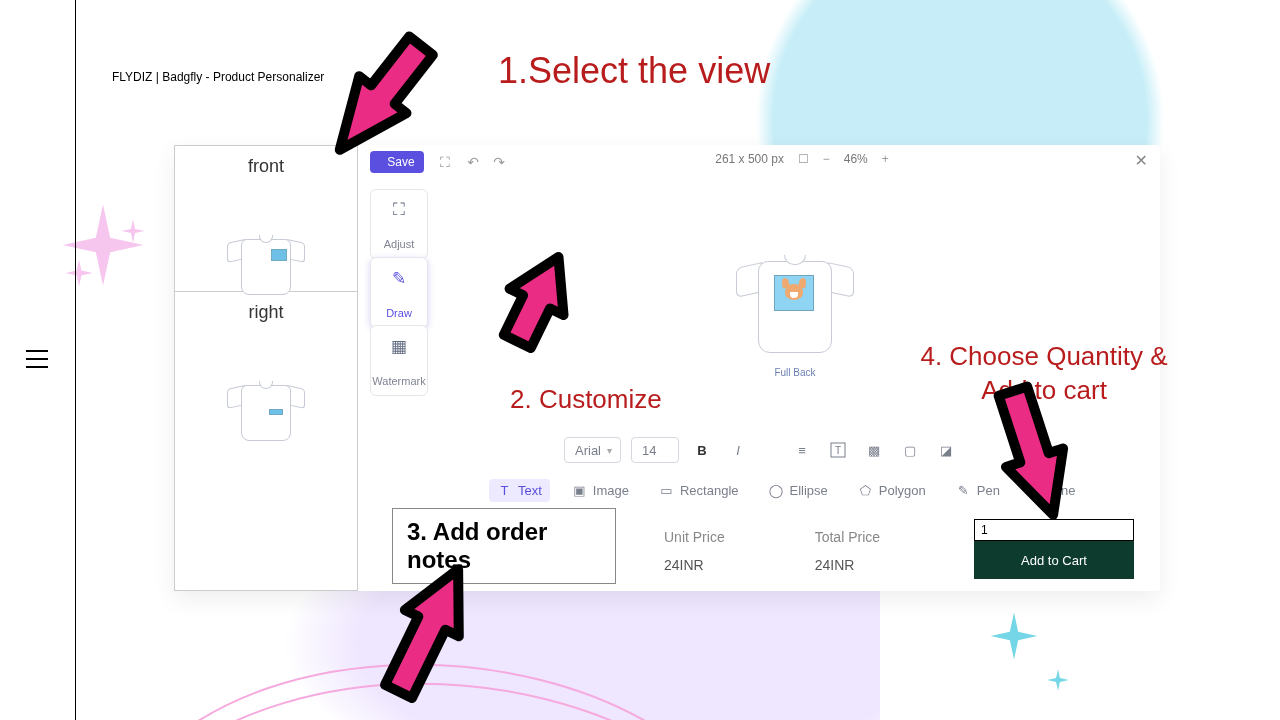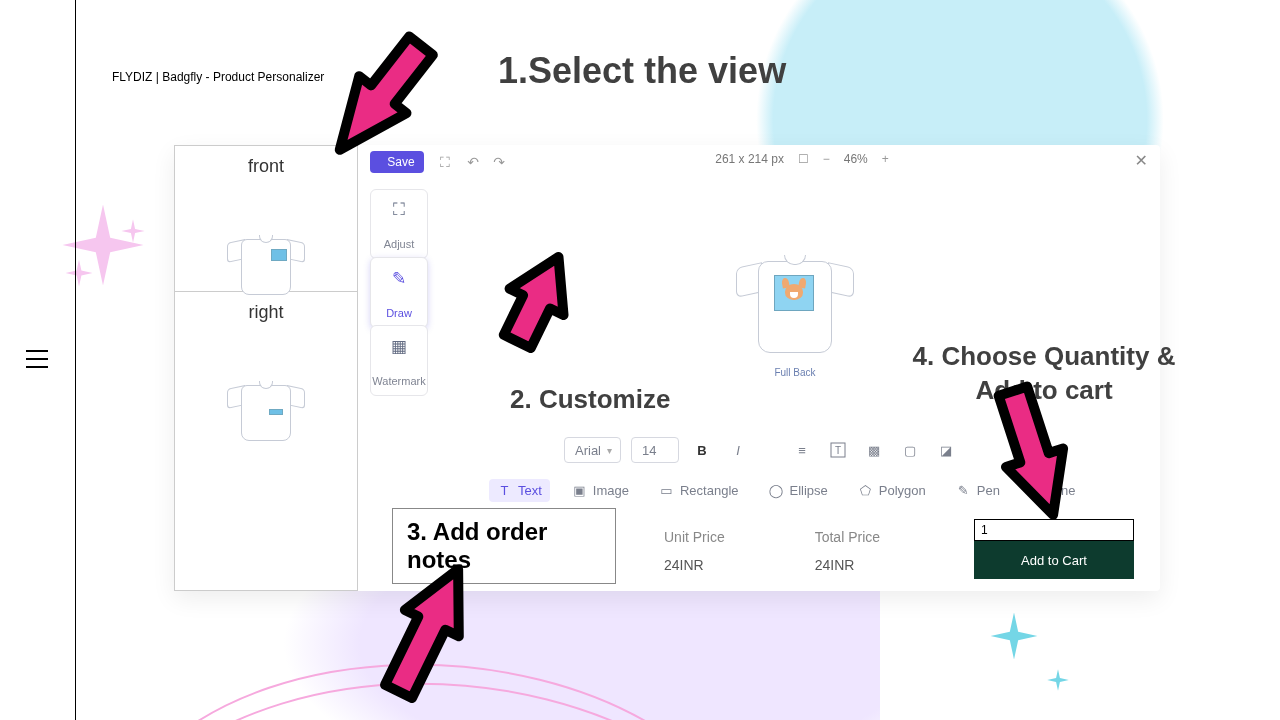--- a/index.html
+++ b/index.html
@@ -47,22 +47,22 @@
     left: 26px; top: 350px;
     width: 22px; height: 18px;
     display: flex; flex-direction: column; justify-content: space-between;
     z-index: 6;
     cursor: pointer;
   }
   .hamburger span { display:block; height:2px; background:#000; width:100%; }
   
   .anno {
     position: absolute;
-    font-weight: 700;
-    color: #404040;
+    font-weight: 400;
+    color: #b91c1c;
     z-index: 8;
   }
   .anno.h1 { font-size: 36px; }
   .anno.h2 { font-size: 26px; margin-top: 24px; }
   .anno.h4 { font-size: 26px; text-align:center; line-height:1.3; }
   .anno3-box {
     position:absolute;
     left: 392px; top: 508px;
     width: 224px; height: 76px;
     border: 1px solid #888;
@@ -342,21 +342,21 @@
   <div class="toolbox active" style="top:112px;">
     <div class="ti">✎</div>
     <div class="tl">Draw</div>
   </div>
   <div class="toolbox" style="top:180px;">
     <div class="ti">▦</div>
     <div class="tl">Watermark</div>
   </div>
 
   <div class="canvas-header">
-    <span>261 x 214 px</span>
+    <span>261 x 500 px</span>
     <span class="ch-btn">☐</span>
     <span class="ch-btn">−</span>
     <span>46%</span>
     <span class="ch-btn">+</span>
   </div>
   <div class="close-x">✕</div>
 
   <div class="canvas-tee">
     <div class="big-tshirt">
       <div class="sleeveL"></div>

